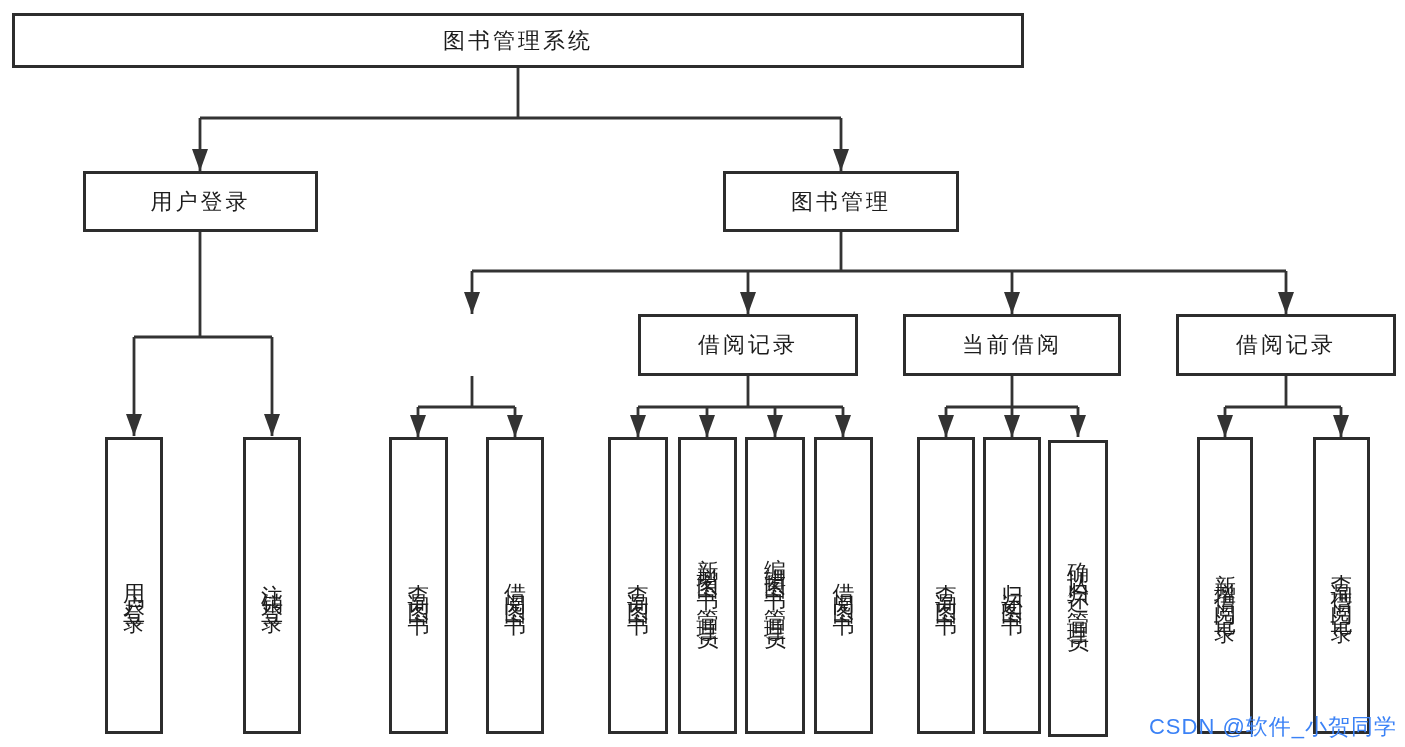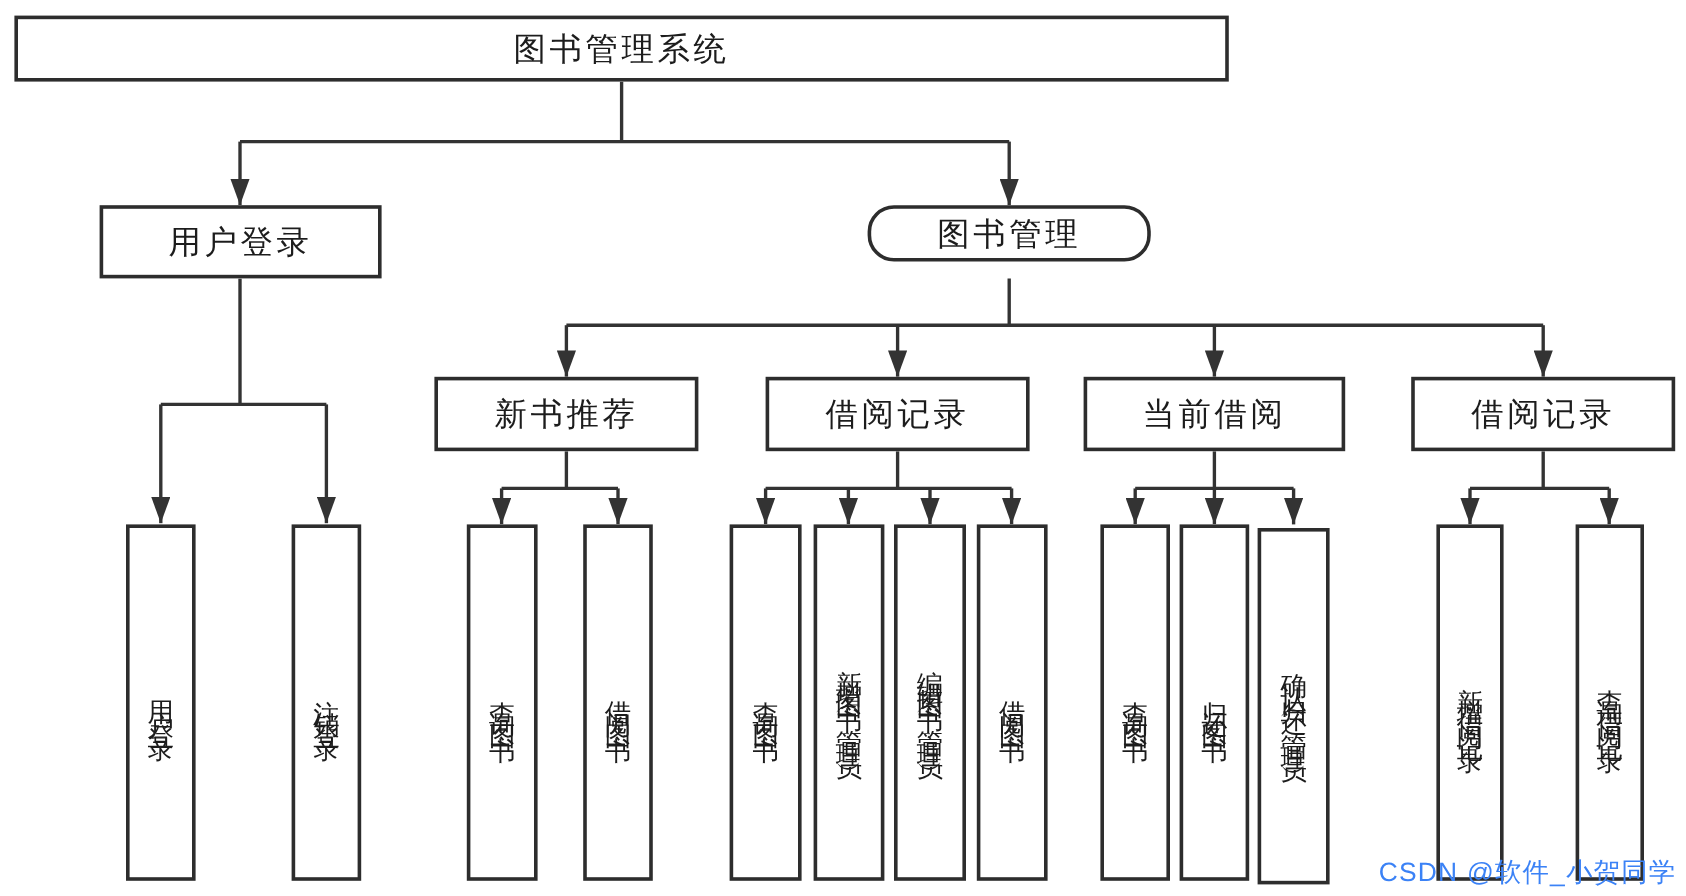--- a/index.html
+++ b/index.html
@@ -20,21 +20,21 @@
     position: absolute;
     box-sizing: border-box;
     background: #ffffff;
     border: 3px solid #2d2d2d;
     display: flex;
     align-items: center;
     justify-content: center;
     color: #1c1c1c;
   }
   .h-label {
-    font-size: 27px;
+    font-size: 22px;
     letter-spacing: 3px;
     white-space: nowrap;
   }
   .v-label {
     writing-mode: vertical-rl;
     text-orientation: mixed;
     font-size: 22px;
     letter-spacing: 10px;
     line-height: 1;
   }
@@ -94,27 +94,24 @@
     <line x1="1341" y1="407" x2="1341" y2="437" stroke="#333333" stroke-width="2.8" marker-end="url(#ah)"></line>
   </svg>
 
   <div class="box" style="left:12px; top:13px; width:1012px; height:55px;">
     <span class="h-label">图书管理系统</span>
   </div>
 
   <div class="box" style="left:83px; top:171px; width:235px; height:61px;">
     <span class="h-label">用户登录</span>
   </div>
-  <div class="box" style="left:723px; top:171px; width:236px; height:47px;border-radius:22px;">
+  <div class="box" style="left:723px; top:171px; width:236px; height:61px;">
     <span class="h-label">图书管理</span>
   </div>
 
-  <div class="box" style="left:362px; top:314px; width:220px; height:62px;">
-    <span class="h-label">新书推荐</span>
-  </div>
   <div class="box" style="left:638px; top:314px; width:220px; height:62px;">
     <span class="h-label">借阅记录</span>
   </div>
   <div class="box" style="left:903px; top:314px; width:218px; height:62px;">
     <span class="h-label">当前借阅</span>
   </div>
   <div class="box" style="left:1176px; top:314px; width:220px; height:62px;">
     <span class="h-label">借阅记录</span>
   </div>
 

